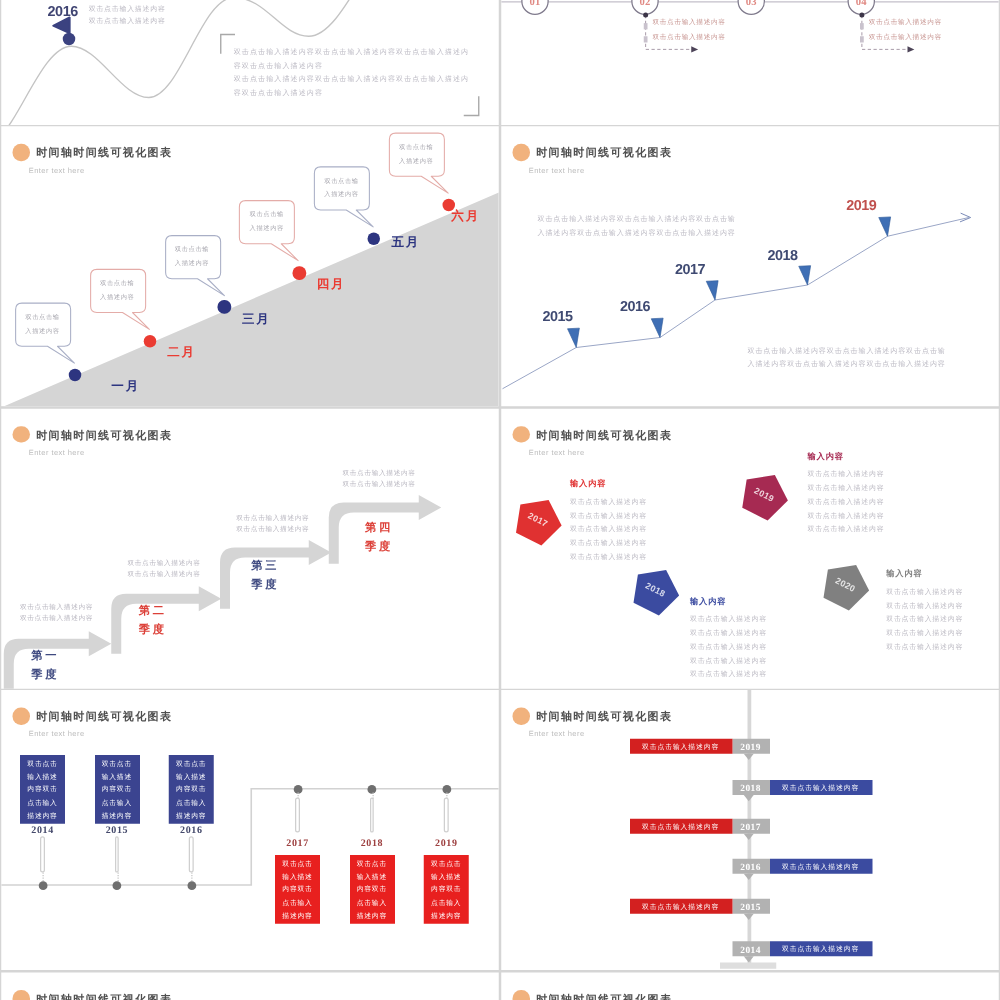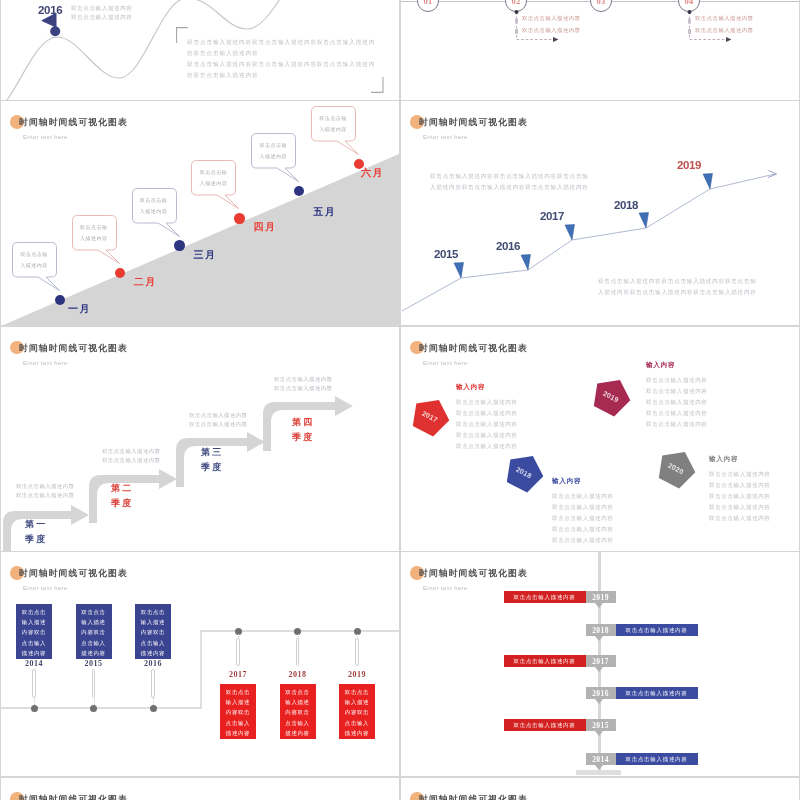--- a/index.html
+++ b/index.html
@@ -6,21 +6,21 @@
   body{width:800px;height:800px;background:#d5d5d5;overflow:hidden;
        font-family:"Liberation Sans",sans-serif;-webkit-font-smoothing:antialiased;}
   .page{position:relative;width:800px;height:800px;}
   .slide{position:absolute;width:398px;height:224px;background:#ffffff;overflow:hidden;}
   .sl-in{position:absolute;left:0;top:0;width:398px;height:224px;}
 
   
   .hdr{position:absolute;left:0;top:0;}
   .hdr-dot{position:absolute;left:9px;top:14px;width:13.5px;height:13.5px;border-radius:50%;
            background:#f0ab72;opacity:.92;}
-  .hdr-title{position:absolute;left:18px;top:16px;font-size:8.8px;color:#4f4f4f;
+  .hdr-title{position:absolute;left:28px;top:16px;font-size:8.8px;color:#4f4f4f;
              letter-spacing:1.1px;font-weight:700;white-space:nowrap;
              font-family:Liberation Sans, sans-serif;}
   .hdr-sub{position:absolute;left:22px;top:33px;font-size:6px;color:#bcbcbc;letter-spacing:.35px;
            white-space:nowrap;}
   svg{display:block;overflow:visible;}
 
   
   .slide .s1-marker{position:absolute;left:36px;top:128px;}
   .s1-year{position:absolute;left:37px;top:128px;font-size:11.5px;font-weight:700;color:#3f4472;
            letter-spacing:-0.3px;font-family:"Liberation Sans",sans-serif;}
@@ -160,21 +160,21 @@
   <svg class="s3-wedge" width="398" height="224" viewBox="0 0 398 224">
     <path d="M0 225 L398 53 L398 224 L0 224 Z" fill="#d5d5d5"></path>
   </svg>
   <div class="hdr">
     <div class="hdr-dot"></div>
     <div class="hdr-title">时间轴时间线可视化图表</div>
     <div class="hdr-sub">Enter text here</div>
   </div>
   <div class="s3-stage">
           <div class="s3-dot" style="left:53.8px;top:193.8px;background:#2d3580;"></div>
-          <div class="s3-mon" style="left:67px;top:201px;color:#2d3580;">一月</div>
+          <div class="s3-mon" style="left:88px;top:201px;color:#2d3580;">一月</div>
           <svg width="56" height="58" viewBox="0 0 56 58" style="position:absolute;left:11px;top:141px;">
             <path d="M5.5 0.5 L39.5 0.5 Q44.5 0.5 44.5 5.5 L44.5 30 Q44.5 35 39.5 35 L34 35 L47.5 48.5 L26 35 L5.5 35 Q0.5 35 0.5 30 L0.5 5.5 Q0.5 0.5 5.5 0.5 Z" fill="#fff" stroke="#a9afc6" stroke-width="0.85" stroke-linejoin="round"></path>
           </svg>
           <div class="s3-bubtxt" style="left:8px;top:148px;">
             <div>双击点击输</div>
             <div>入描述内容</div>
           </div>
           <div class="s3-dot" style="left:113.6px;top:166.60000000000002px;background:#ea3b32;"></div>
           <div class="s3-mon" style="left:132.8px;top:173.8px;color:#ea3b32;">二月</div>
           <svg width="56" height="58" viewBox="0 0 56 58" style="position:absolute;left:70.8px;top:113.80000000000001px;">
@@ -196,21 +196,21 @@
           <div class="s3-dot" style="left:233.2px;top:112.2px;background:#ea3b32;"></div>
           <div class="s3-mon" style="left:252.39999999999998px;top:119.4px;color:#ea3b32;">四月</div>
           <svg width="56" height="58" viewBox="0 0 56 58" style="position:absolute;left:190.39999999999998px;top:59.400000000000006px;">
             <path d="M5.5 0.5 L39.5 0.5 Q44.5 0.5 44.5 5.5 L44.5 30 Q44.5 35 39.5 35 L34 35 L47.5 48.5 L26 35 L5.5 35 Q0.5 35 0.5 30 L0.5 5.5 Q0.5 0.5 5.5 0.5 Z" fill="#fff" stroke="#e4aca8" stroke-width="0.85" stroke-linejoin="round"></path>
           </svg>
           <div class="s3-bubtxt" style="left:187.39999999999998px;top:66.4px;">
             <div>双击点击输</div>
             <div>入描述内容</div>
           </div>
           <div class="s3-dot" style="left:293px;top:85px;background:#2d3580;"></div>
-          <div class="s3-mon" style="left:312.2px;top:104px;color:#2d3580;">五月</div>
+          <div class="s3-mon" style="left:312.2px;top:86px;color:#2d3580;">五月</div>
           <svg width="56" height="58" viewBox="0 0 56 58" style="position:absolute;left:250.2px;top:32.2px;">
             <path d="M5.5 0.5 L39.5 0.5 Q44.5 0.5 44.5 5.5 L44.5 30 Q44.5 35 39.5 35 L34 35 L47.5 48.5 L26 35 L5.5 35 Q0.5 35 0.5 30 L0.5 5.5 Q0.5 0.5 5.5 0.5 Z" fill="#fff" stroke="#a9afc6" stroke-width="0.85" stroke-linejoin="round"></path>
           </svg>
           <div class="s3-bubtxt" style="left:247.2px;top:39.2px;">
             <div>双击点击输</div>
             <div>入描述内容</div>
           </div>
           <div class="s3-dot" style="left:352.8px;top:57.8px;background:#ea3b32;"></div>
           <div class="s3-mon" style="left:360px;top:65px;color:#ea3b32;">六月</div>
           <svg width="56" height="58" viewBox="0 0 56 58" style="position:absolute;left:310px;top:5px;">

